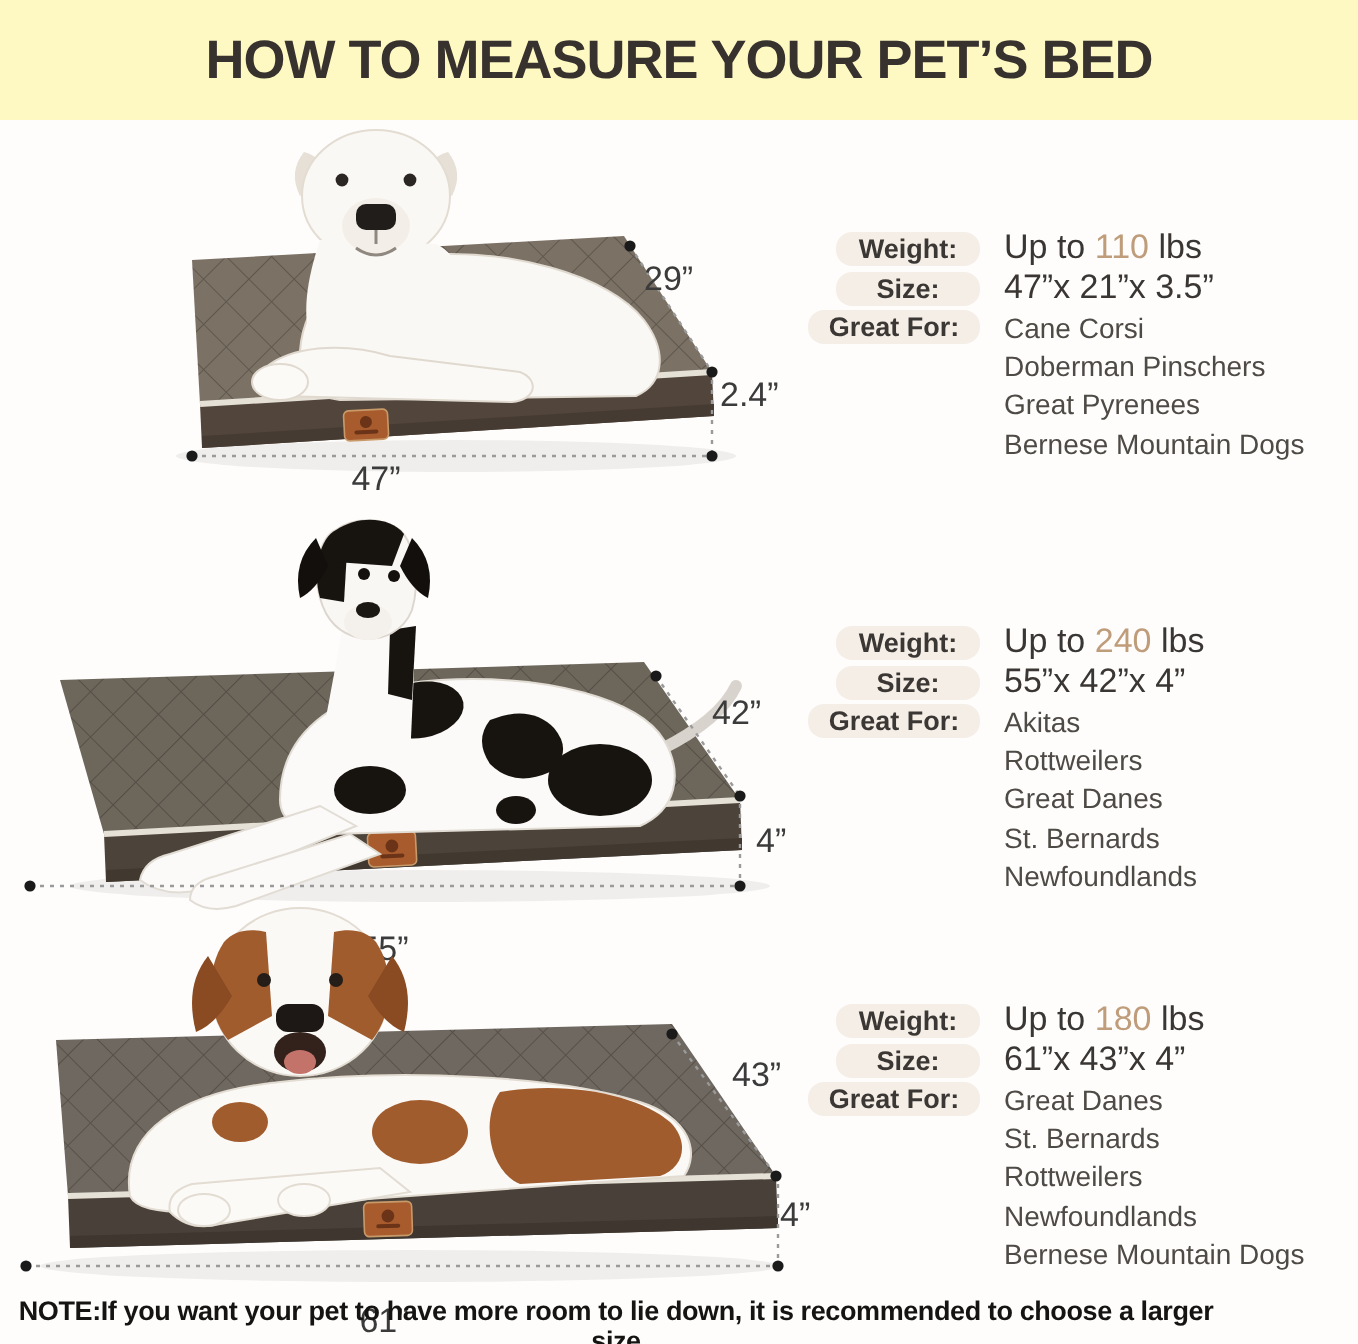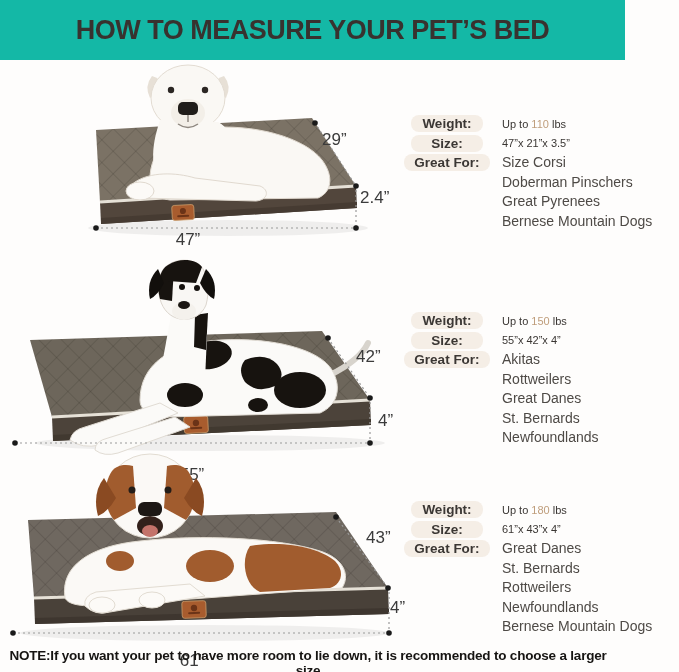--- a/index.html
+++ b/index.html
@@ -4,22 +4,22 @@
 <style>
   html,body{margin:0;padding:0;}
   body{
     width:679px;height:672px;overflow:hidden;background:#fefdfc;
     font-family:"Liberation Sans", sans-serif;color:#3b3835;position:relative;
   }
   .page{position:relative;width:679px;height:672px;}
 
   
   .title-band{
-    position:absolute;left:0;top:0;width:625px;height:60px;
-    background:#14b8a6;display:flex;align-items:center;justify-content:center;text-align:center;
+    position:absolute;left:0;top:0;width:679px;height:60px;
+    background:#fef9c3;display:flex;align-items:center;justify-content:center;text-align:center;
   }
   .title-band h1{
     margin:0;font-size:27px;font-weight:bold;color:#38322f;letter-spacing:-0.5px;
   }
 
   
   .figure{position:absolute;left:0;width:400px;overflow:visible;}
   .figure svg{display:block;overflow:visible;}
   .fig-1{top:60px;height:195px;}
   .fig-2{top:255px;height:205px;}
@@ -29,28 +29,28 @@
     position:absolute;font-size:17px;color:#3b3b3b;white-space:nowrap;
   }
   .dim-center{width:44px;text-align:center;}
 
   
   .specs{position:absolute;left:404px;width:272px;}
   .specs-1{top:114px;}
   .specs-2{top:311px;}
   .specs-3{top:500px;}
   .spec-row{display:flex;align-items:center;min-height:19.4px;}
-  .label-cell{width:86px;display:flex;justify-content:center;flex:none;}
+  .label-cell{width:86px;display:flex;justify-content:flex-end;flex:none;}
   .pill{
     background:#f5eee6;border-radius:8px;padding:1px 0;
     font-size:13.5px;font-weight:bold;color:#3b3734;text-align:center;
   }
   .pill-narrow{width:72px;}
   .pill-wide{width:86px;}
-  .val{margin-left:12px;font-size:11px;color:#3a3633;white-space:nowrap;}
+  .val{margin-left:12px;font-size:17px;color:#3a3633;white-space:nowrap;}
   .tan{color:#bf9d7b;}
   .breed{margin-left:12px;font-size:14px;color:#4e4a46;white-space:nowrap;}
 
   
   .note{
     position:absolute;left:0;top:648px;width:616px;text-align:center;
     font-size:13.5px;font-weight:bold;color:#161412;letter-spacing:-0.2px;
   }
 </style>
 </head>
@@ -126,21 +126,21 @@
     <div class="spec-row">
       <span class="label-cell">
           <span class="pill pill-narrow">Size:</span>
         </span>
       <span class="val">47”x 21”x 3.5”</span>
     </div>
     <div class="spec-row">
       <span class="label-cell">
           <span class="pill pill-wide">Great For:</span>
         </span>
-      <span class="breed">Size Corsi</span>
+      <span class="breed">Cane Corsi</span>
     </div>
     <div class="spec-row">
         <span class="label-cell"></span>
         <span class="breed">Doberman Pinschers</span>
       </div>
     <div class="spec-row">
         <span class="label-cell"></span>
         <span class="breed">Great Pyrenees</span>
       </div>
     <div class="spec-row">
@@ -207,21 +207,21 @@
     <span class="dim" style="left:356px;top:92px;">42”</span>
     <span class="dim" style="left:378px;top:156px;">4”</span>
     <span class="dim dim-center" style="left:170px;top:190px;margin-top:20px;">55”</span>
   </div>
 
   <div class="specs specs-2">
     <div class="spec-row">
       <span class="label-cell">
           <span class="pill pill-narrow">Weight:</span>
         </span>
-      <span class="val"><span>Up to</span>&nbsp;<span class="tan">150</span>&nbsp;<span>lbs</span></span>
+      <span class="val"><span>Up to</span>&nbsp;<span class="tan">240</span>&nbsp;<span>lbs</span></span>
     </div>
     <div class="spec-row">
       <span class="label-cell">
           <span class="pill pill-narrow">Size:</span>
         </span>
       <span class="val">55”x 42”x 4”</span>
     </div>
     <div class="spec-row">
       <span class="label-cell">
           <span class="pill pill-wide">Great For:</span>

